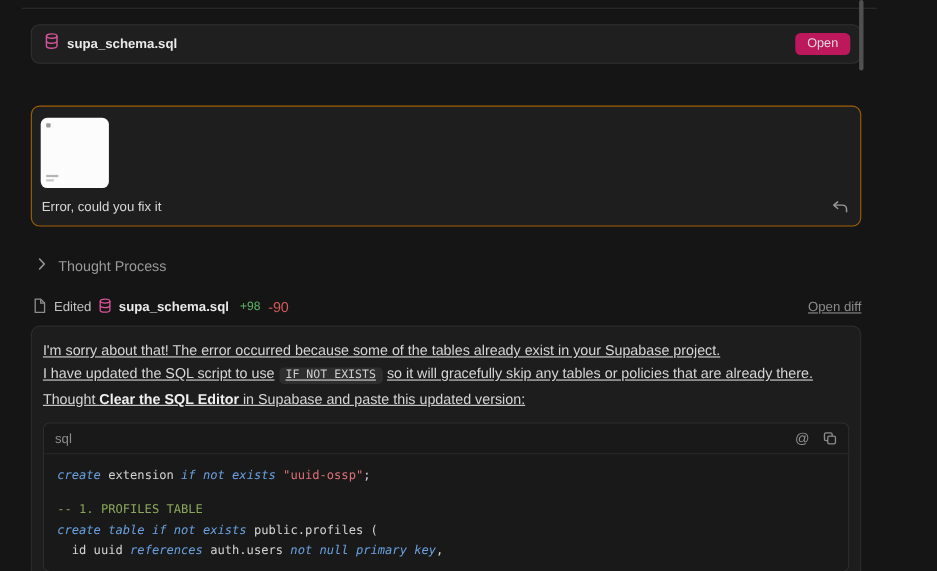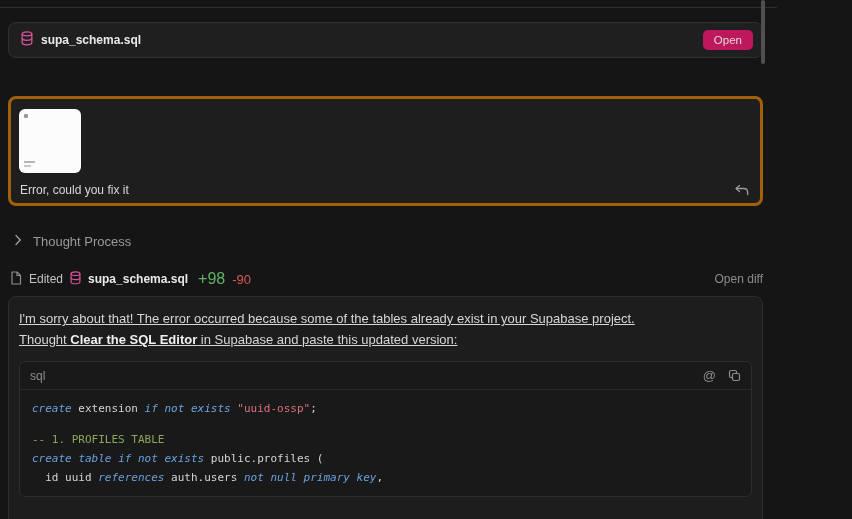--- a/index.html
+++ b/index.html
@@ -3,39 +3,39 @@
 <meta charset="utf-8">
 <style>
   * { box-sizing: border-box; margin: 0; padding: 0; }
   html, body { width: 852px; height: 519px; }
   body {
     background: #151515;
     font-family: "Liberation Sans", sans-serif;
     color: #d6d6d6;
     overflow: hidden;
   }
-  .container { position: relative; width: 777px; height: 519px; overflow: hidden; }
+  .container { position: relative; width: 777px; height: 519px; overflow: hidden; margin-left: 20px; }
   .top-divider { position: absolute; top: 7px; left: 0; width: 852px; height: 1px; background: #2d2d2d; }
   .scrollbar-thumb { position: absolute; top: 0; right: 12px; width: 4px; height: 64px; background: #505050; border-radius: 2px; }
   .content { padding: 22px 14px 0 8px; }
 
   
   .attach-card {
     height: 36px; background: #1f1f1f; border: 1px solid #313131; border-radius: 8px;
     display: flex; align-items: center; gap: 8px; padding: 0 9px 0 12px;
   }
   .fname { font-size: 12px; font-weight: 700; color: #e9e9e9; }
   .open-btn {
     margin-left: auto; background: #be185d; color: #dfdfdf; border: none; border-radius: 5px;
     font-size: 11.5px; padding: 4px 11px; font-family: inherit; cursor: pointer;
   }
 
   
   .user-card {
-    margin-top: 38px; height: 110px; background: #1e1e1e; border: 3px solid #a16207;
+    margin-top: 38px; height: 110px; background: #1e1e1e; border: 1px solid #a16207;
     border-radius: 8px; padding: 10px 10px 9px 8px;
   }
   .thumb { width: 62px; height: 64px; background: #fcfcfc; border-radius: 6px; position: relative; cursor: pointer; }
   .thumb-mark-a { position: absolute; left: 5px; top: 5px; width: 4px; height: 4px; background: #9a9a9a; border-radius: 1px; }
   .thumb-mark-b { position: absolute; left: 5px; bottom: 10px; width: 11px; height: 2px; background: #b5b5b5; }
   .thumb-mark-c { position: absolute; left: 5px; bottom: 6px; width: 7px; height: 2px; background: #c8c8c8; }
   .user-row { margin-top: 10px; display: flex; align-items: center; justify-content: space-between; padding-left: 1px; }
   .user-text { font-size: 12px; color: #d8d8d8; }
   .icon-btn { background: none; border: none; cursor: pointer; display: inline-flex; align-items: center; padding: 0; }
 
@@ -44,23 +44,23 @@
     margin-top: 26px; display: flex; align-items: center; gap: 11px;
     color: #9a9a9a; font-size: 13px; padding-left: 6px; cursor: pointer; height: 18px;
   }
 
   
   .edit-row {
     margin-top: 20px; display: flex; align-items: center; gap: 7px;
     font-size: 12px; color: #c2c2c2; padding-left: 2px; height: 18px; cursor: pointer;
   }
   .edit-fname { font-weight: 700; color: #e9e9e9; }
-  .diff-added { color: #5fb364; font-size: 16px; margin-left: 3px; }
+  .diff-added { color: #5fb364; font-size: 11px; margin-left: 3px; }
   .diff-removed { color: #d65a5a; font-size: 13px; }
-  .open-diff { margin-left: auto; color: #8b8b8b; font-size: 12px; cursor: pointer; }
+  .open-diff { margin-left: auto; color: #8b8b8b; font-size: 12px; cursor: pointer; text-decoration: underline; }
 
   
   .assistant-card {
     margin-top: 8px; background: #1d1d1d; border: 1px solid #2d2d2d;
     border-radius: 8px; padding: 12px 10px; min-height: 260px;
   }
   .assistant-card p { font-size: 13px; line-height: 19px; color: #d6d6d6; margin: 0 0 2px 0; text-decoration: underline; }
   .bold-inline { font-weight: 700; color: #f0f0f0; }
   .inline-code {
     background: #2e2e2e; border-radius: 4px; padding: 1px 6px 2px 6px;
@@ -146,20 +146,21 @@
         </svg>
       </span>
       <span class="edit-fname">supa_schema.sql</span>
       <span class="diff-added">+98</span>
       <span class="diff-removed">-90</span>
       <span class="open-diff">Open diff</span>
     </div>
 
     <div class="assistant-card">
       <p>I'm sorry about that! The error occurred because some of the tables already exist in your Supabase project.</p>
+      <p><span>I have updated the SQL script to use</span><span class="inline-code">IF NOT EXISTS</span><span>so it will gracefully skip any tables or policies that are already there.</span></p>
       <p><span>Thought </span><span class="bold-inline">Clear the SQL Editor</span><span> in Supabase and paste this updated version:</span></p>
 
       <div class="code-block">
         <div class="code-header">
           <span>sql</span>
           <span class="code-actions">
             <span class="mention-icon">@</span>
             <button class="icon-btn">
               <svg width="13" height="13" viewBox="0 0 13 13" fill="none">
                 <rect x="1.5" y="1.5" width="7" height="7" rx="1.5" stroke="#8d8d8d" stroke-width="1.2"></rect>

